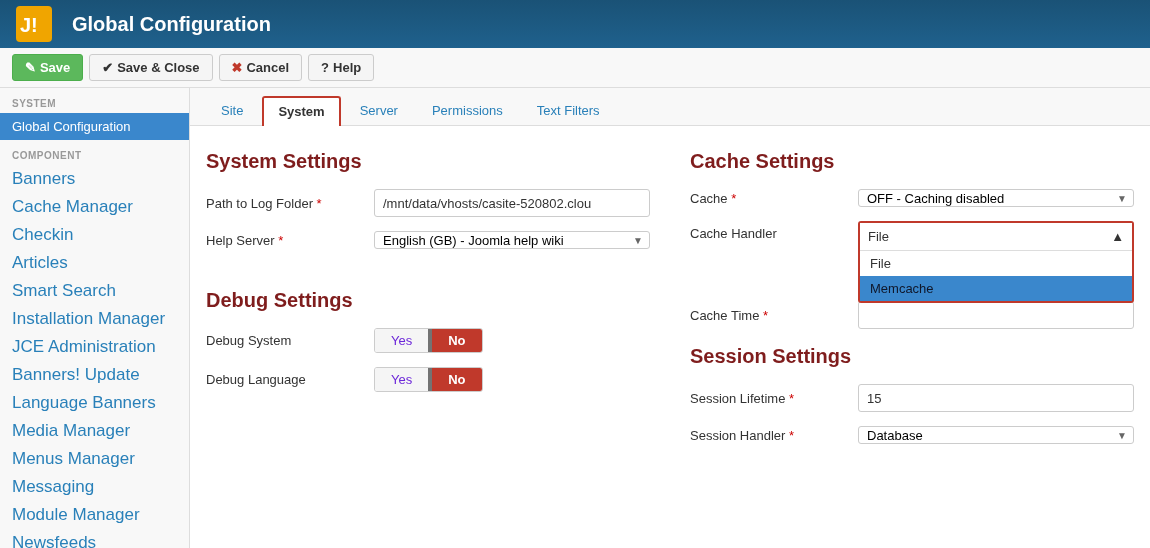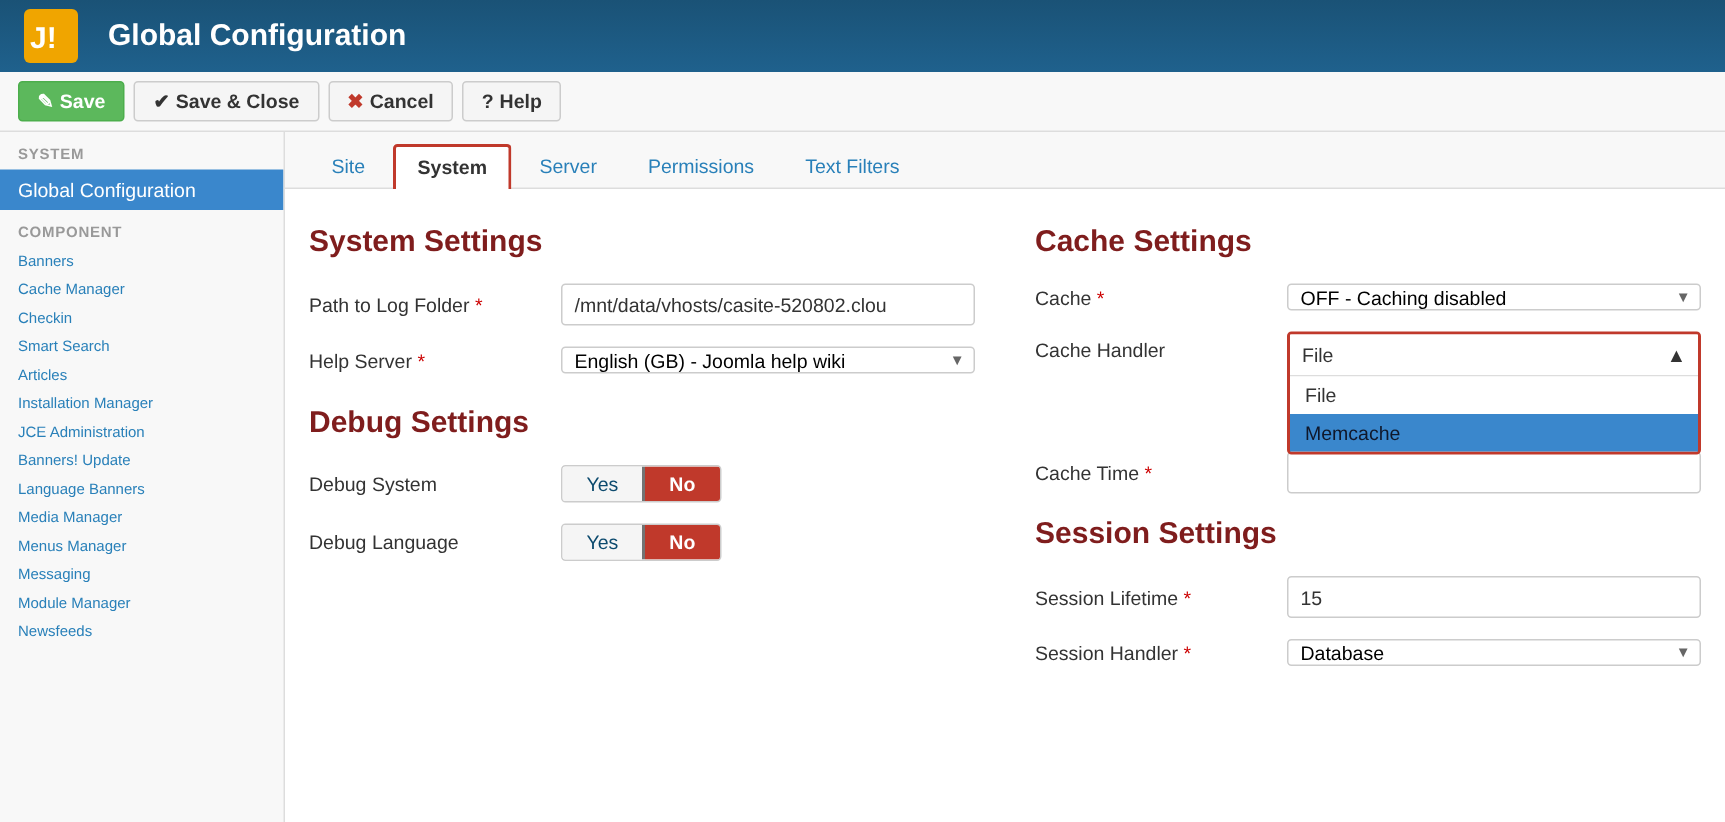--- a/index.html
+++ b/index.html
@@ -106,21 +106,21 @@
       color: #999;
       text-transform: uppercase;
       padding: 10px 12px 4px;
       letter-spacing: 0.5px;
     }
     .sidebar-link {
       display: block;
       padding: 4px 12px;
       color: #2980b9;
       text-decoration: none;
-      font-size: 10px;
+      font-size: 17px;
       cursor: pointer;
     }
 
     
     .main {
       flex: 1;
       overflow-y: auto;
       background: white;
     }
 
@@ -221,24 +221,24 @@
     .btn-group {
       display: flex;
       border: 1px solid #ccc;
       border-radius: 3px;
       overflow: hidden;
     }
     .btn-group-yes {
       padding: 4px 16px;
       background: #f5f5f5;
       border: none;
-      border-right: 2px solid #737373;
-      cursor: pointer;
-      font-size: 13px;
-      color: #0c4a6e;
+      border-right: 4px solid #737373;
+      cursor: pointer;
+      font-size: 13px;
+      color: #6d28d9;
     }
     .btn-group-no {
       padding: 4px 16px;
       background: #c0392b;
       border: none;
       cursor: pointer;
       font-size: 13px;
       color: white;
       font-weight: bold;
     }
@@ -319,22 +319,22 @@
 
 <div class="layout">
 
   <div class="sidebar">
     <div class="sidebar-section-label">SYSTEM</div>
     <div class="sidebar-item-active">Global Configuration</div>
     <div class="sidebar-section-label2">COMPONENT</div>
     <a class="sidebar-link">Banners</a>
     <a class="sidebar-link">Cache Manager</a>
     <a class="sidebar-link">Checkin</a>
+    <a class="sidebar-link">Articles</a>
     <a class="sidebar-link">Smart Search</a>
-    <a class="sidebar-link">Articles</a>
     <a class="sidebar-link">Installation Manager</a>
     <a class="sidebar-link">JCE Administration</a>
     <a class="sidebar-link">Banners! Update</a>
     <a class="sidebar-link">Language Banners</a>
     <a class="sidebar-link">Media Manager</a>
     <a class="sidebar-link">Menus Manager</a>
     <a class="sidebar-link">Messaging</a>
     <a class="sidebar-link">Module Manager</a>
     <a class="sidebar-link">Newsfeeds</a>
   </div>
@@ -368,21 +368,21 @@
             <span style="color:#c00;"> *</span>
           </div>
           <div class="form-control-select" style="flex:1; position:relative;">
             <select style="width:100%; padding:4px 24px 4px 8px; border:none; background:transparent; font-size:13px; appearance:none; cursor:pointer; outline:none;">
               <option>English (GB) - Joomla help wiki</option>
             </select>
             <span class="select-arrow">▼</span>
           </div>
         </div>
 
-        <div class="section-title section-divider" style="margin-top:22px;">Debug Settings</div>
+        <div class="section-title section-divider" style="margin-top:40px;">Debug Settings</div>
 
         <div class="form-row">
           <div class="form-label">Debug System</div>
           <div class="btn-group">
             <button class="btn-group-yes">Yes</button>
             <button class="btn-group-no">No</button>
           </div>
         </div>
 
         <div class="form-row">

